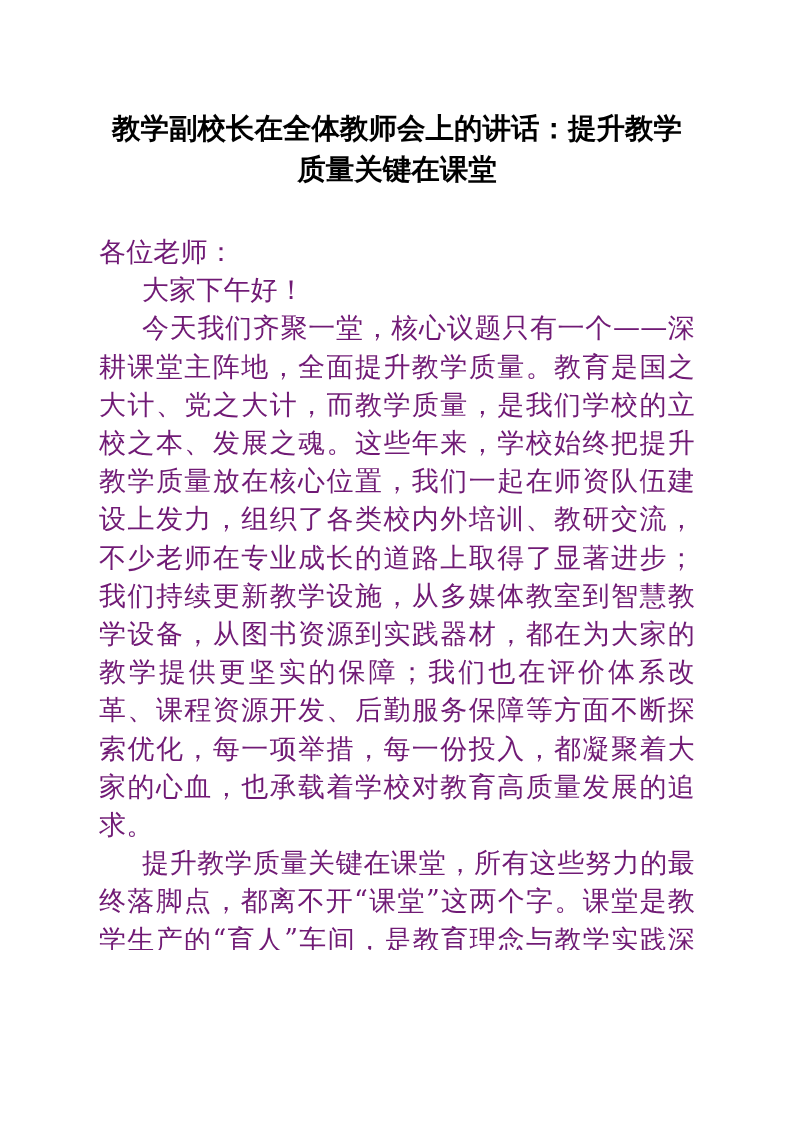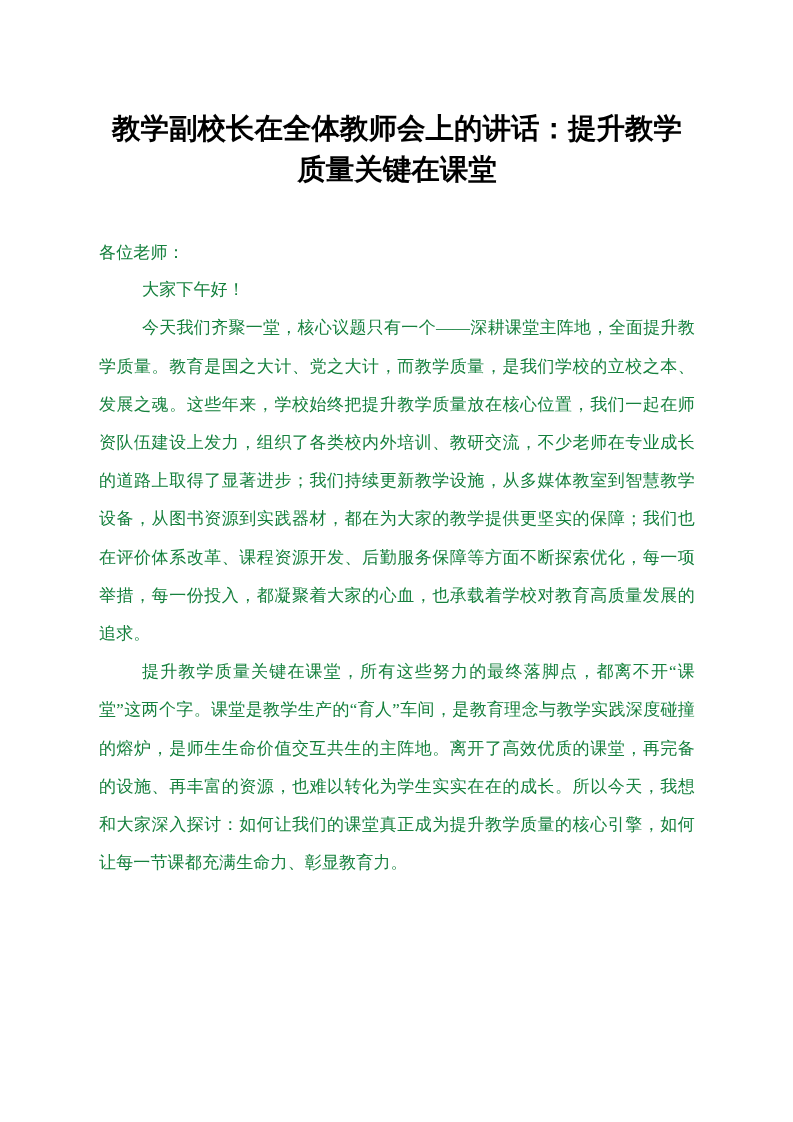--- a/index.html
+++ b/index.html
@@ -37,33 +37,32 @@
     margin: 0;
     padding-top: 108px;
     color: #000000;
     white-space: pre-wrap;
   }
   .body-block {
     margin-top: 43px;
   }
   p.para {
     font-family: "DejaVu Serif", "Liberation Serif", serif;
-    font-size: 17px;
+    font-size: 27px;
     line-height: 38.2px;
     margin: 0;
     text-align: justify;
     text-justify: inter-character;
-    color: #15803d;
+    color: #701a75;
     letter-spacing: 0.15px;
     word-break: break-all;
     -webkit-font-smoothing: antialiased;
   }
   p.para.indent {
     text-indent: 43px;
-    font-family: Liberation Serif, serif;
   }
   p.para.no-indent {
     text-indent: 0;
   }
   .page-footer {
     position: absolute;
     left: 0;
     top: 1029px;
     width: 793px;
     text-align: center;

